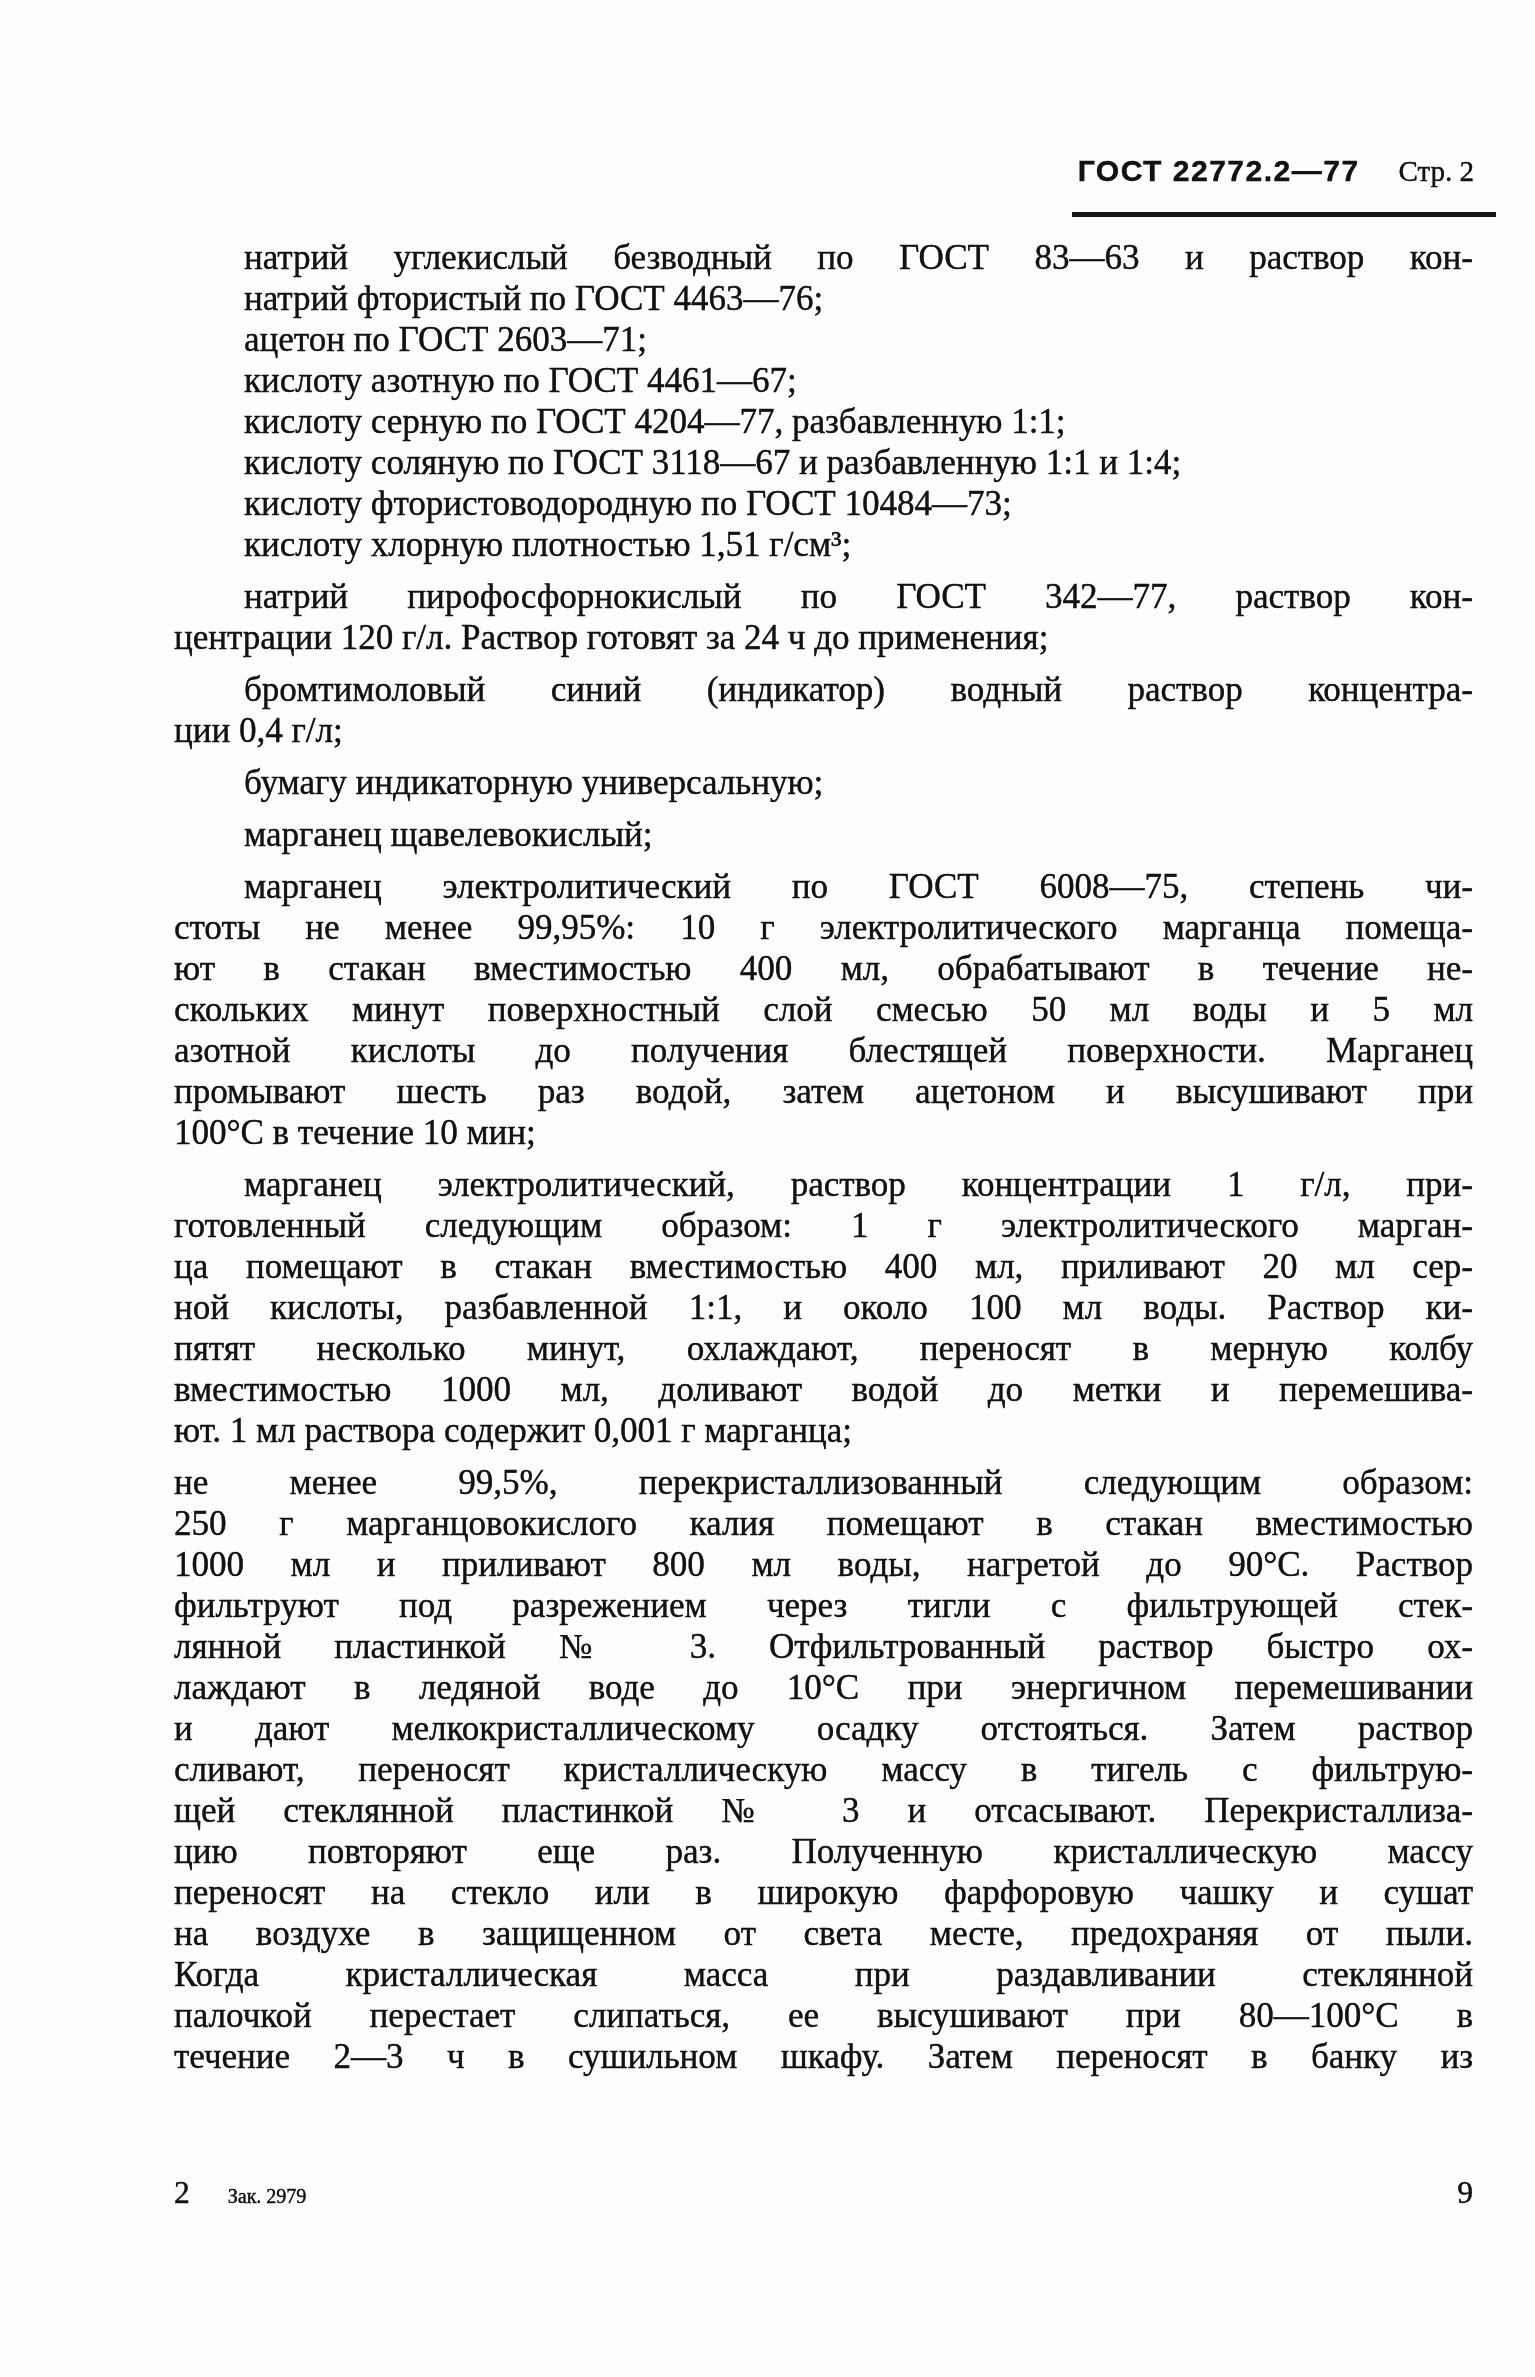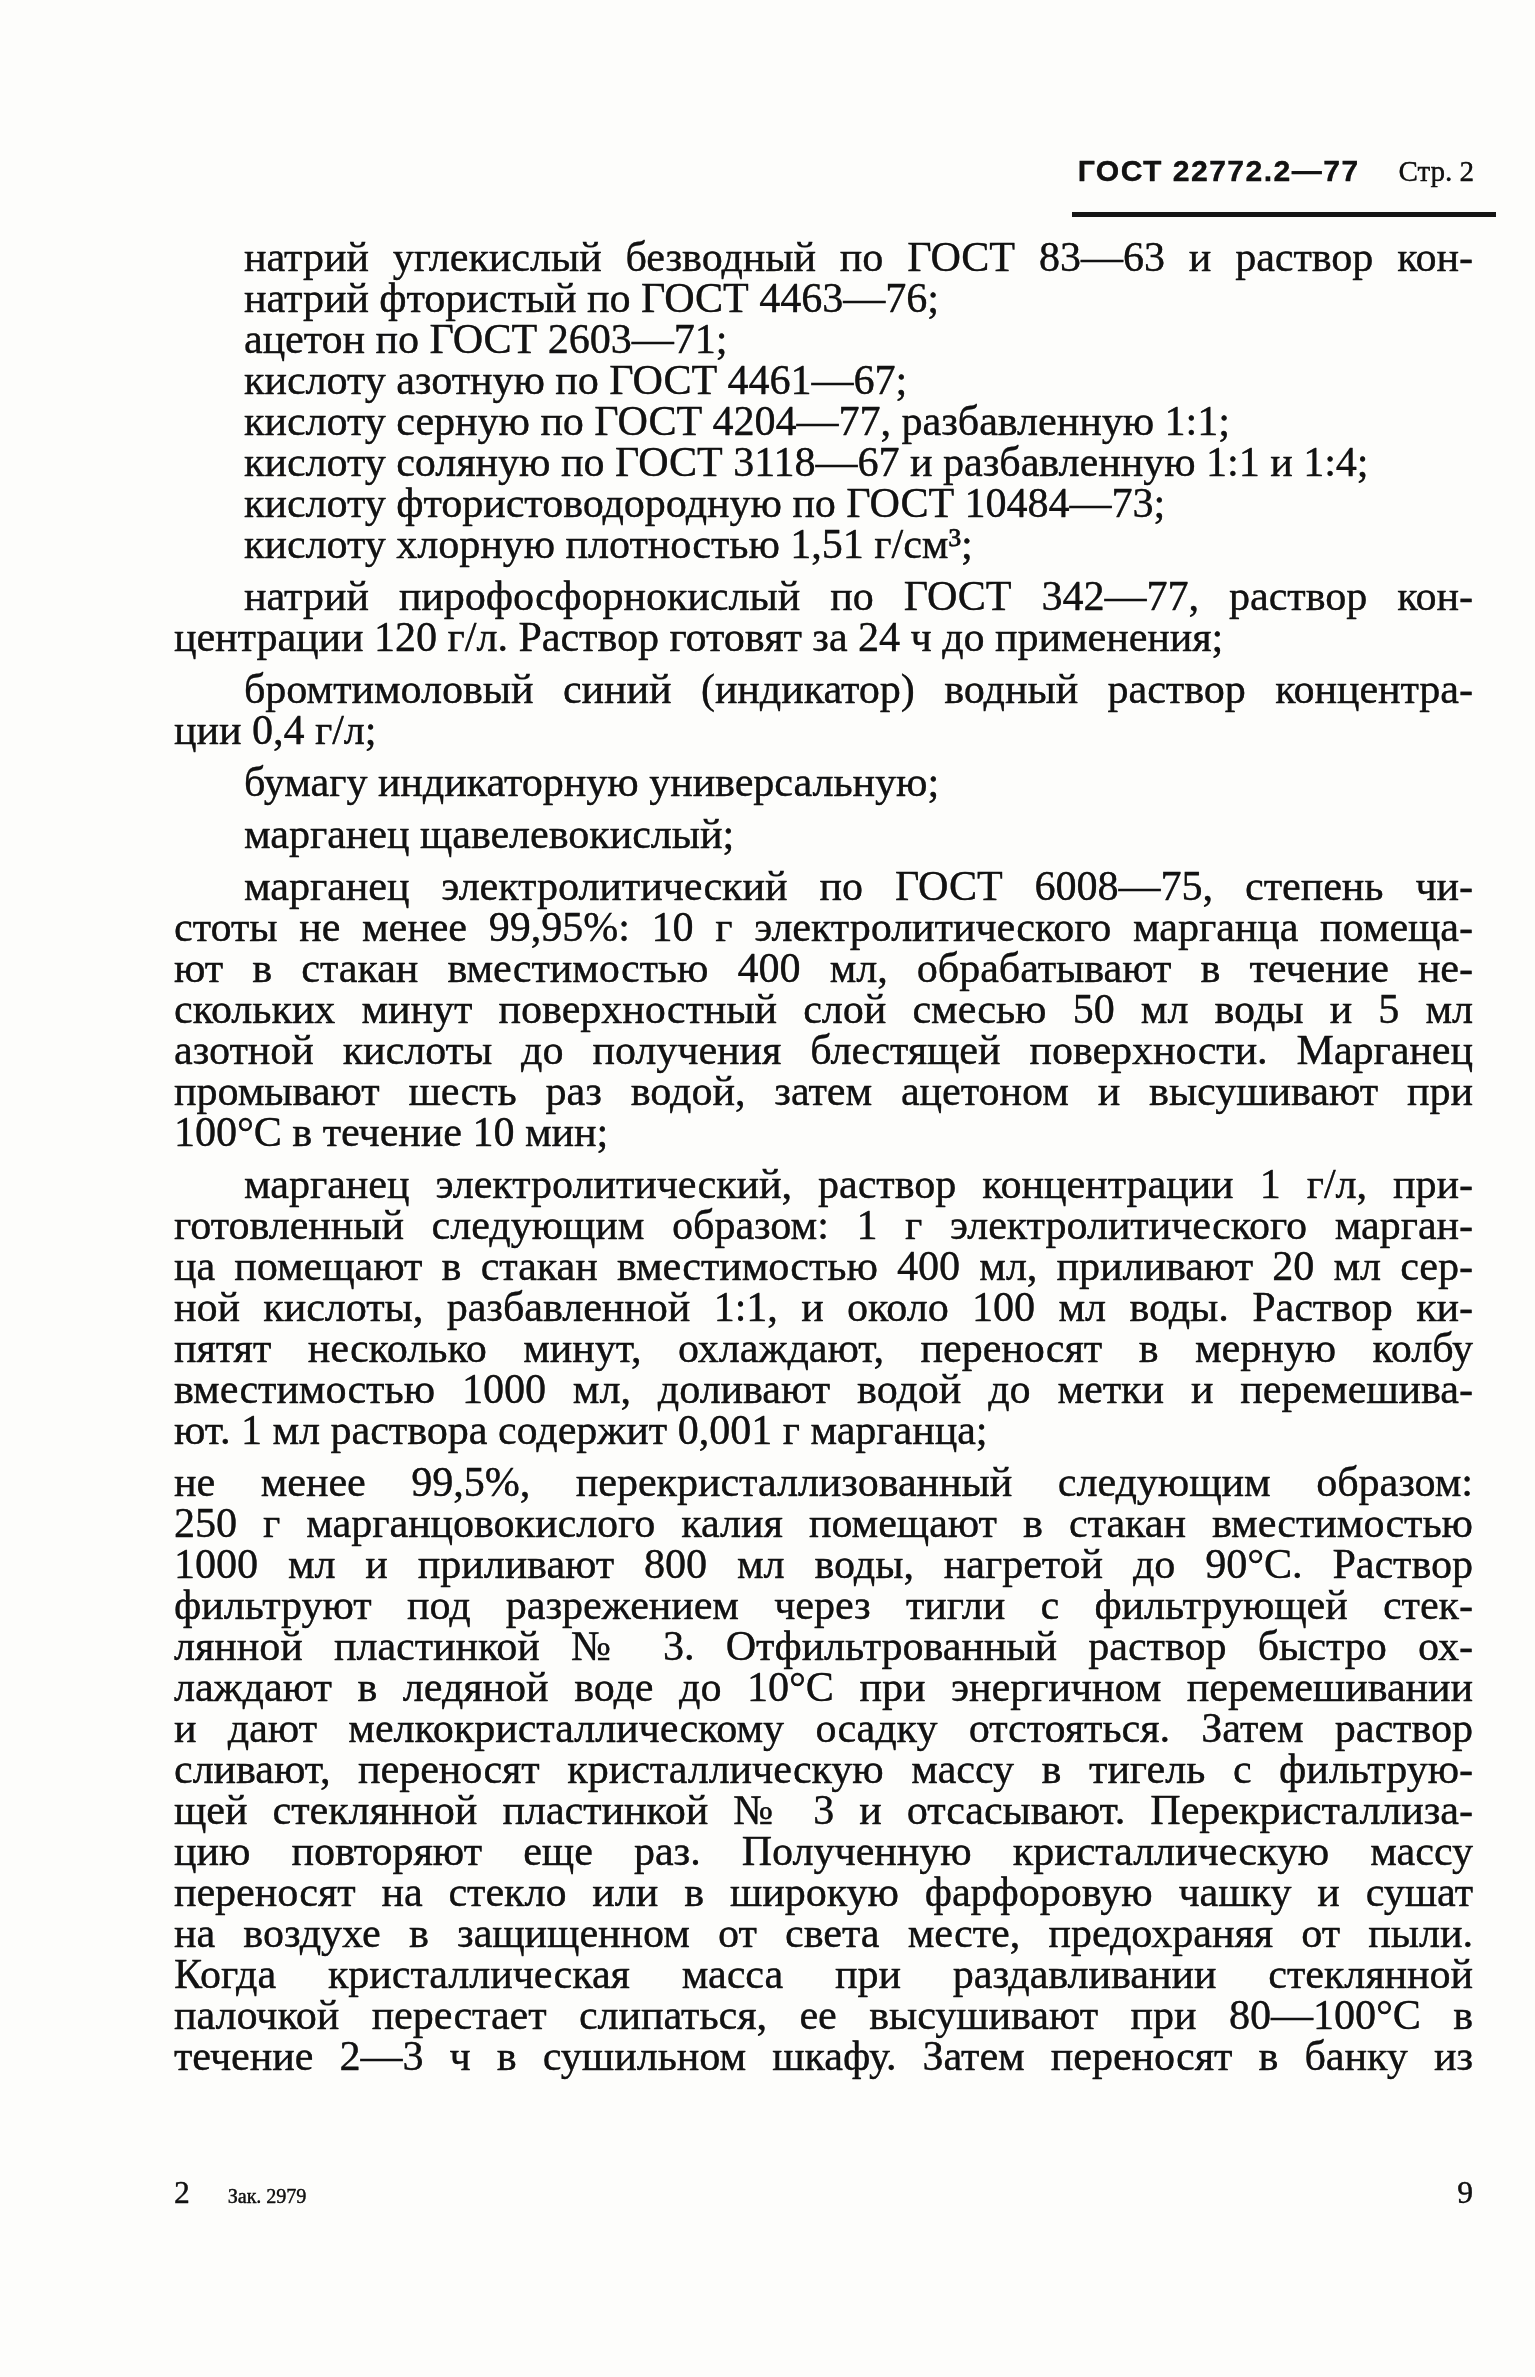--- a/index.html
+++ b/index.html
@@ -45,21 +45,21 @@
     width: 424px;
     height: 5.1px;
     background: #151515;
   }
 
   .body {
     position: absolute;
     top: 237px;
     left: 174px;
     width: 1299px;
-    font-size: 42px;
+    font-size: 35px;
     line-height: 41px;
   }
   .para.gap { margin-top: 11px; }
   .line {
     text-align: justify;
     white-space: normal;
   }
   .line.stretch { text-align-last: justify; }
   .line.indent { text-indent: 70px; }
 

